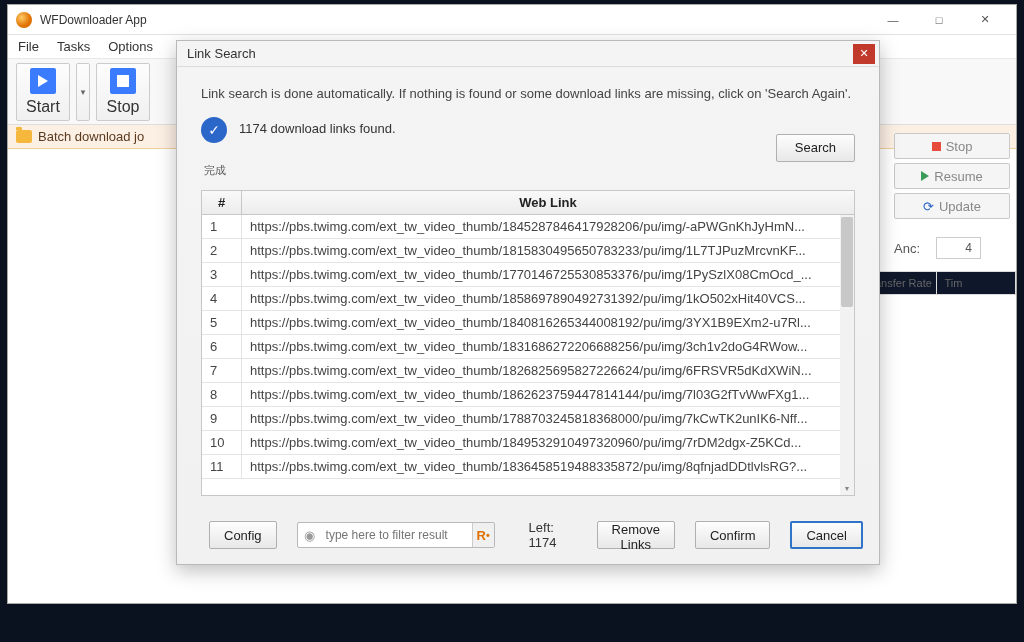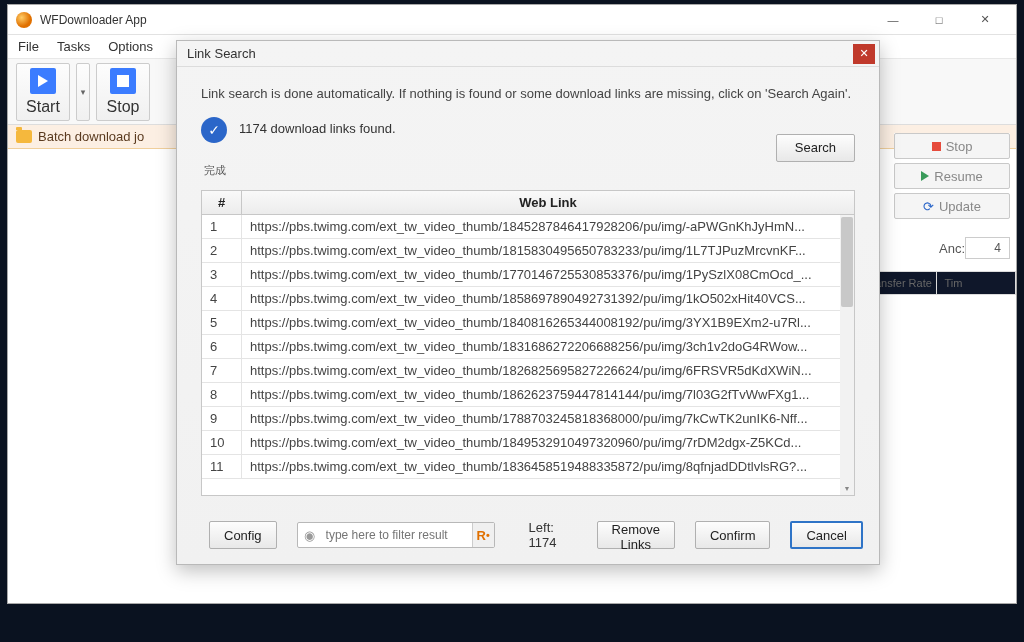--- a/index.html
+++ b/index.html
@@ -20,21 +20,21 @@
     .tb-btn .box { width:26px; height:26px; background:#3b7cff; border-radius:2px; margin-bottom:4px; display:flex; align-items:center; justify-content:center; color:#fff; }
     .tb-split { width:14px; height:58px; border:1px solid #ccc; border-radius:2px; background:linear-gradient(#fdfdfd,#f0f0f0); display:flex; align-items:center; justify-content:center; font-size:9px; color:#666; }
 
     .job-row { height:24px; display:flex; align-items:center; background:#fcefe3; padding-left:8px; gap:6px; font-size:13px; color:#5a3a1f; border-bottom:1px solid #f0cf9c; }
     .folder-icon { width:16px; height:13px; background:#f5b83d; border-radius:2px; position:relative; }
     .folder-icon::before { content:""; position:absolute; top:-3px; left:0; width:6px; height:3px; background:#f5b83d; border-radius:1px 1px 0 0; }
 
     
     .right-panel { position:absolute; right:6px; top:128px; width:116px; background:#fff; font-size:12px; display:flex; flex-direction:column; gap:4px; }
     .right-panel .btn { border:1px solid #c9c9c9; border-radius:2px; height:26px; display:flex; align-items:center; justify-content:center; gap:5px; background:#f5f5f5; color:#888; font-size:13px; }
-    .right-panel .row-anc { display:flex; align-items:center; justify-content:flex-end; margin-top:14px; color:#555; gap:0; font-size:13px; }
+    .right-panel .row-anc { display:flex; align-items:center; margin-top:14px; color:#555; gap:16px; font-size:13px; }
     .right-panel .anc-box { width:45px; height:22px; border:1px solid #ccc; background:#fff; text-align:right; padding-right:8px; font-size:12px; line-height:20px; }
 
     .grid-header { position:absolute; right:0; top:266px; width:160px; height:24px; display:flex; background:#0f172a; border:1px solid #dcdcdc; font-size:11px; color:#666; }
     .grid-header div { flex:1; border-right:1px solid #dcdcdc; display:flex; align-items:center; padding-left:8px; }
     .white-fill { position:absolute; right:0; top:290px; width:160px; bottom:0; background:#fff; }
 
     
     .dialog { position:absolute; left:176px; top:40px; width:704px; height:525px; background:linear-gradient(#f4f4f4,#f1f1f1); border:1px solid #b9b9b9; box-shadow:0 6px 18px rgba(0,0,0,.25); display:flex; flex-direction:column; }
     .dlg-titlebar { height:26px; display:flex; align-items:center; padding:0 4px 0 10px; border-bottom:1px solid #dcdcdc; font-size:13px; color:#333; }
     .dlg-titlebar .close { margin-left:auto; width:22px; height:20px; background:#c0392b; color:#fff; display:flex; align-items:center; justify-content:center; font-size:11px; }

